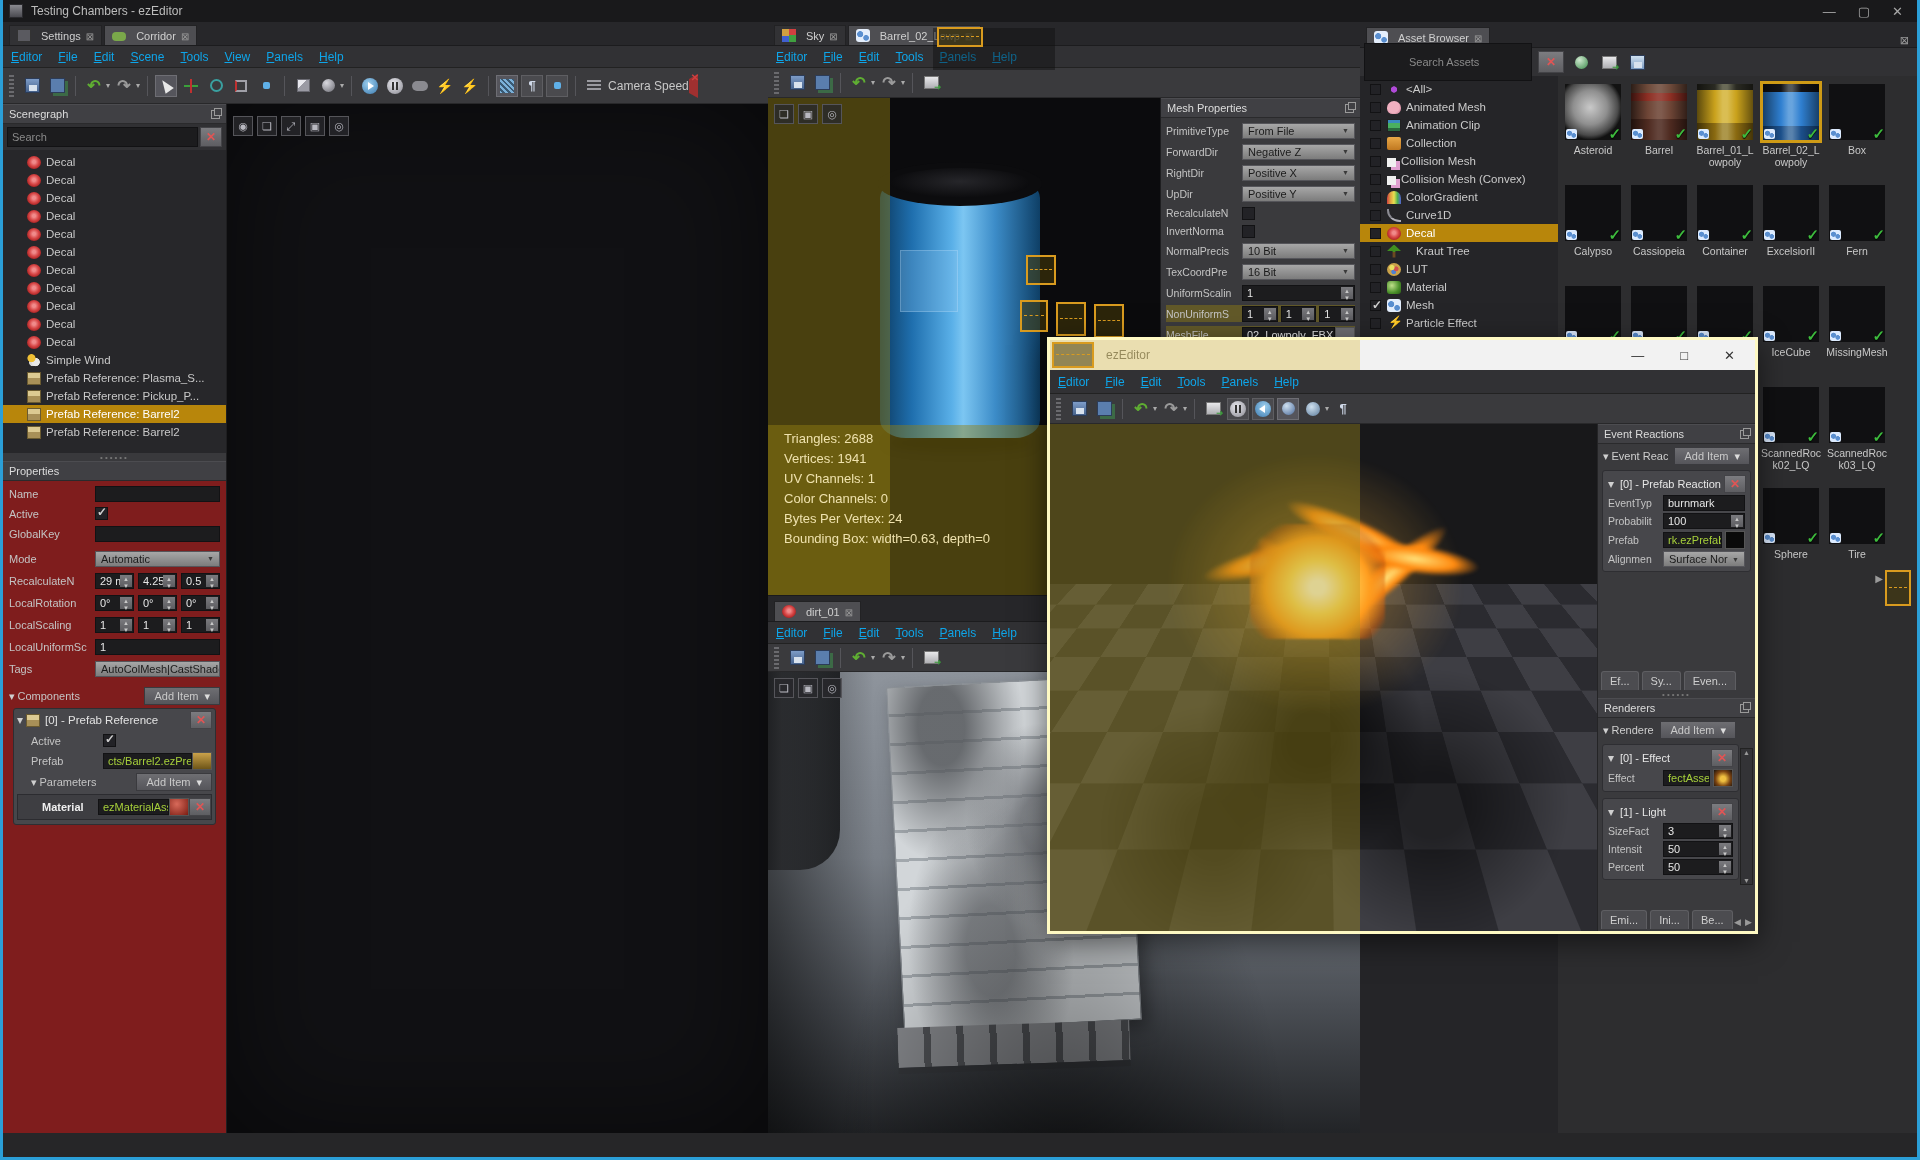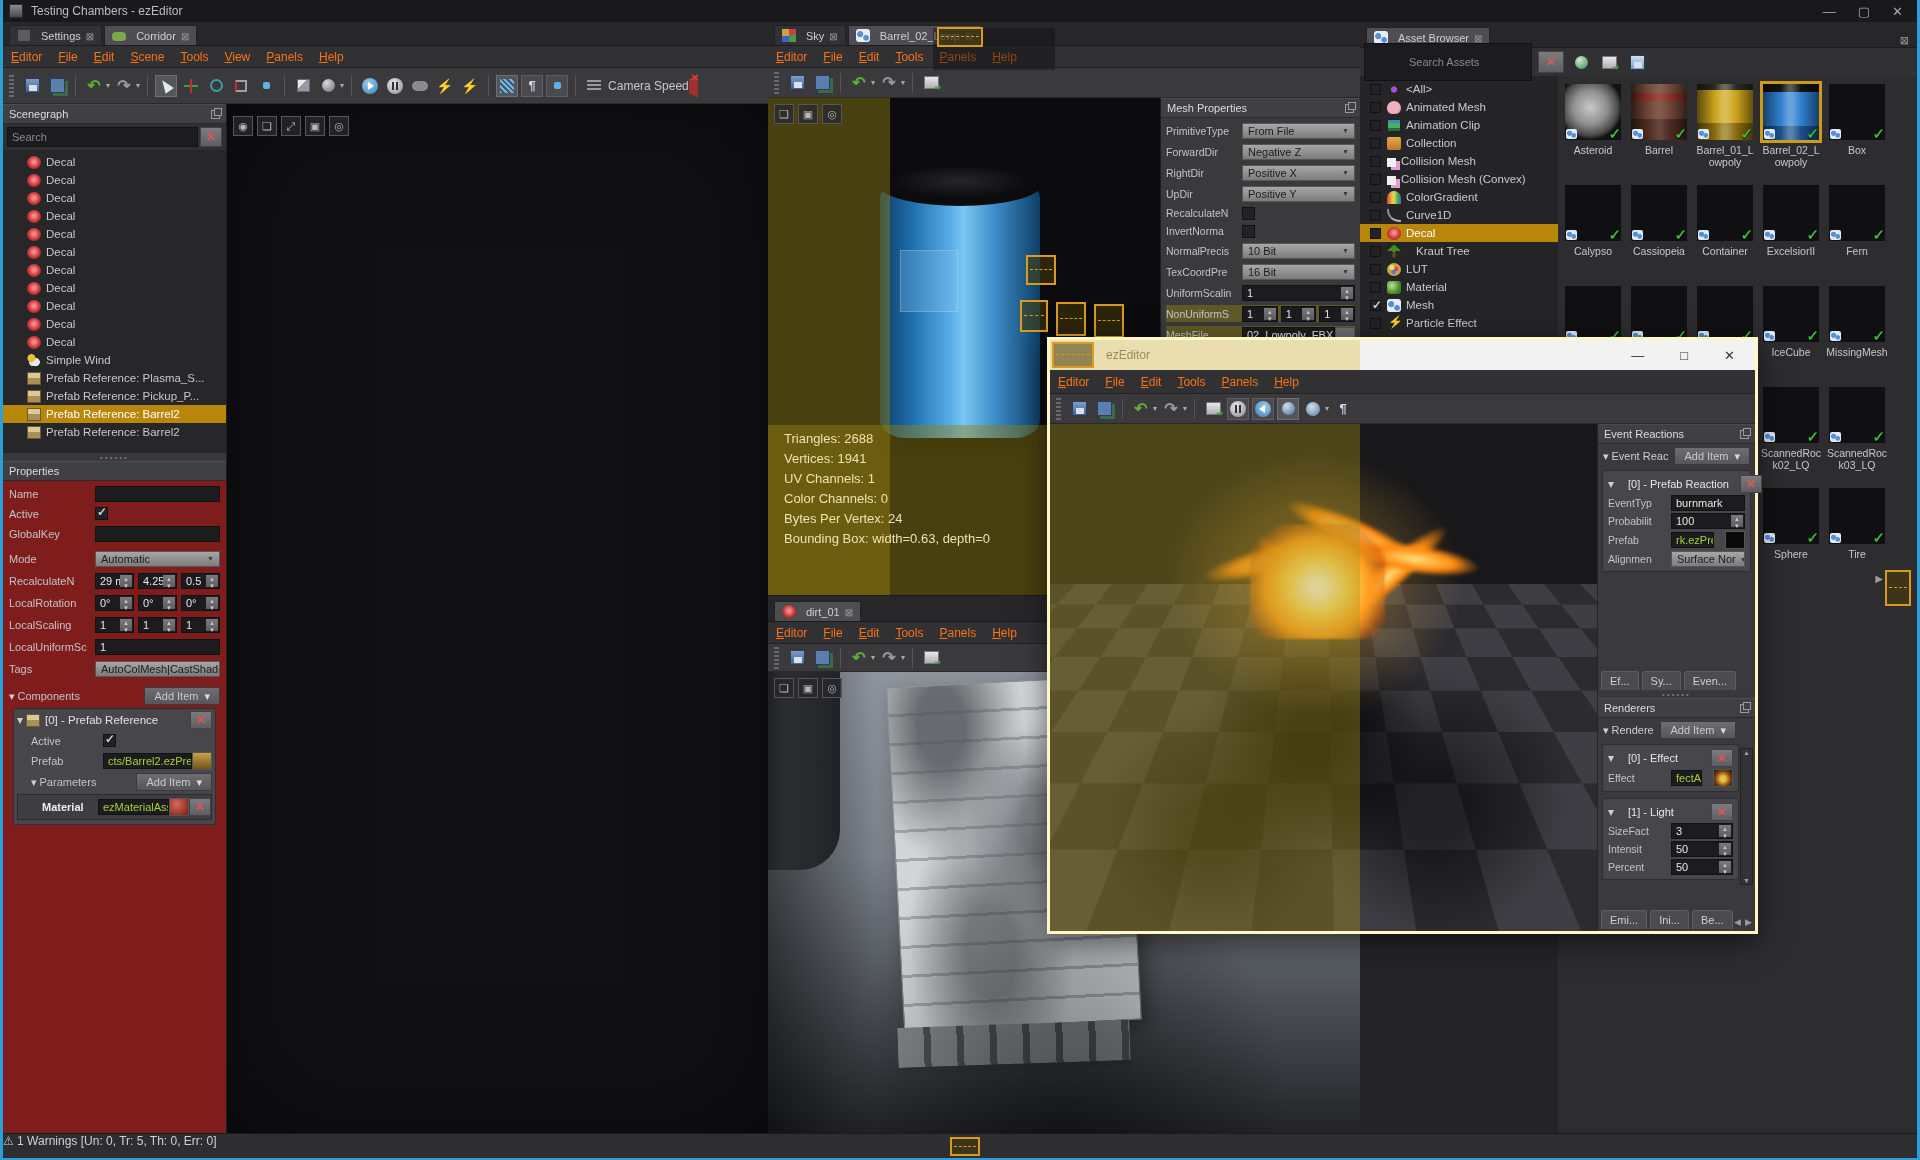--- a/index.html
+++ b/index.html
@@ -41,21 +41,21 @@
   .grip{width:5px;height:22px;flex:none;margin-right:4px;
         background:repeating-linear-gradient(180deg,#6a6a6e 0 2px,transparent 2px 4px);}
   
   .tabbar{display:flex;align-items:flex-end;background:#27272a;border-bottom:1px solid #1c1c1e;padding-left:6px;}
   .tab{display:inline-flex;align-items:center;gap:5px;background:#323235;border:1px solid #222224;border-bottom:none;
        height:20px;padding:0 7px;margin-right:2px;font-size:11px;color:#cfcfcf;}
   .tab.active{background:#4e4e52;}
   .tab .x::after{content:"⊠";color:#9a9a9a;font-size:10px;}
   
   .menubar{display:flex;align-items:center;background:#313134;border-bottom:1px solid #222;height:20px;padding-left:8px;gap:16px;}
-  .mi{display:inline-block;font-size:12px;color:#f97316;text-align:center;}
+  .mi{display:inline-block;font-size:12px;color:#0ea5e9;text-align:center;}
   .mi::first-letter{text-decoration:underline;}
   .toolbar{display:flex;align-items:center;background:#3a3a3d;border-bottom:1px solid #28282a;padding:0 6px;gap:3px;}
   .ti{width:22px;height:22px;display:inline-flex;align-items:center;justify-content:center;flex:none;font-size:14px;position:relative;}
   .ti.box{background:#4a4a4e;border:1px solid #5e5e62;}
   .ti.pressed{background:#55555c;border:1px solid #6e6e74;}
   .dcar{font-size:8px;color:#aaa;margin-left:-2px;}
   
   .ic-floppy{width:15px;height:15px;background:linear-gradient(#7d9cc8,#46628c);border:1px solid #2c3c58;position:relative;}
   .ic-floppy::after{content:"";position:absolute;left:3px;bottom:1px;width:8px;height:6px;background:#d8e2ee;}
   .ic-floppy2{width:15px;height:15px;background:#5a7eae;border:1px solid #2c3c58;box-shadow:3px 3px 0 #3c6a46;}
@@ -192,21 +192,21 @@
   .fx-glow{position:absolute;left:95px;top:10px;width:340px;height:300px;background:radial-gradient(ellipse,rgba(255,185,60,.45),transparent 62%);filter:blur(2px);}
   .fx-core{position:absolute;left:200px;top:100px;width:135px;height:115px;
       background:radial-gradient(ellipse at 50% 55%,#fff8da 8%,#ffd95e 30%,#ff9c1e 55%,rgba(205,85,10,.45) 75%,transparent 82%);filter:blur(1px);}
   .fx-arm{position:absolute;height:30px;border-radius:50%;filter:blur(1.5px);
       background:radial-gradient(closest-side,#ffe27a,#ff8a10 62%,transparent);}
   .fw-tint{position:absolute;left:0;top:0;width:310px;bottom:0;background:rgba(168,148,28,.38);z-index:20;}
   .fw-tint-title{position:absolute;left:0;top:0;width:310px;height:30px;background:rgba(228,208,132,.6);z-index:21;}
   .fw-dock{width:158px;flex:none;background:#3a3a3d;border-left:1px solid #242426;display:flex;flex-direction:column;position:relative;}
   .erow{display:flex;align-items:center;margin:3px 5px 2px;gap:4px;}
   .erow .el{font-size:11px;color:#cfcfcf;white-space:nowrap;overflow:hidden;}
-  .grow{display:flex;align-items:center;margin:2px 2px;gap:11px;}
+  .grow{display:flex;align-items:center;margin:2px 2px;gap:3px;}
   .grow .pl{width:52px;flex:none;font-size:10.5px;color:#c4c4c4;overflow:hidden;white-space:nowrap;}
   .grow .fld{flex:1;min-width:0;}
   .tabsml{position:absolute;left:3px;right:6px;display:flex;gap:3px;}
   .tabsml span{flex:none;background:#4c4c50;border:1px solid #5e5e62;border-bottom:none;border-radius:3px 3px 0 0;
       padding:3px 8px;font-size:11px;color:#cfcfcf;}
   .vscroll{position:absolute;right:2px;top:50px;bottom:46px;width:13px;background:#333336;border:1px solid #222;}
   .vscroll::before{content:"▲";position:absolute;top:0;left:2px;font-size:7px;color:#999;}
   .vscroll::after{content:"▼";position:absolute;bottom:0;left:2px;font-size:7px;color:#999;}
   
   .ab-search{display:flex;align-items:center;gap:6px;height:28px;padding:0 4px;background:#313134;position:relative;}
@@ -1221,25 +1221,14 @@
             </div>
           <span style="position:absolute;right:14px;bottom:4px;color:#9a9a9a;font-size:9px;">◀</span>
           <span style="position:absolute;right:3px;bottom:4px;color:#9a9a9a;font-size:9px;">▶</span>
         </div>
       </div>
       <div class="fw-tint"></div>
     </div>
     <div class="fw-tint-title"></div>
   </section>
 
-  <footer class="statusbar">
-    <span class="warnbtn">
-      <span class="w">⚠</span>
-      <span>1 Warnings</span>
-    </span>
-    <div class="ghost" style="left:947px;top:3px;width:30px;height:19px;"></div>
-    <span class="pausecirc"></span>
-    <span class="statusgreen">
-      <span>[Un: 0, Tr: 5, Th: 0, Err: 0]</span>
-    </span>
-  </footer>
 
 </div>
 
 </body></html>

